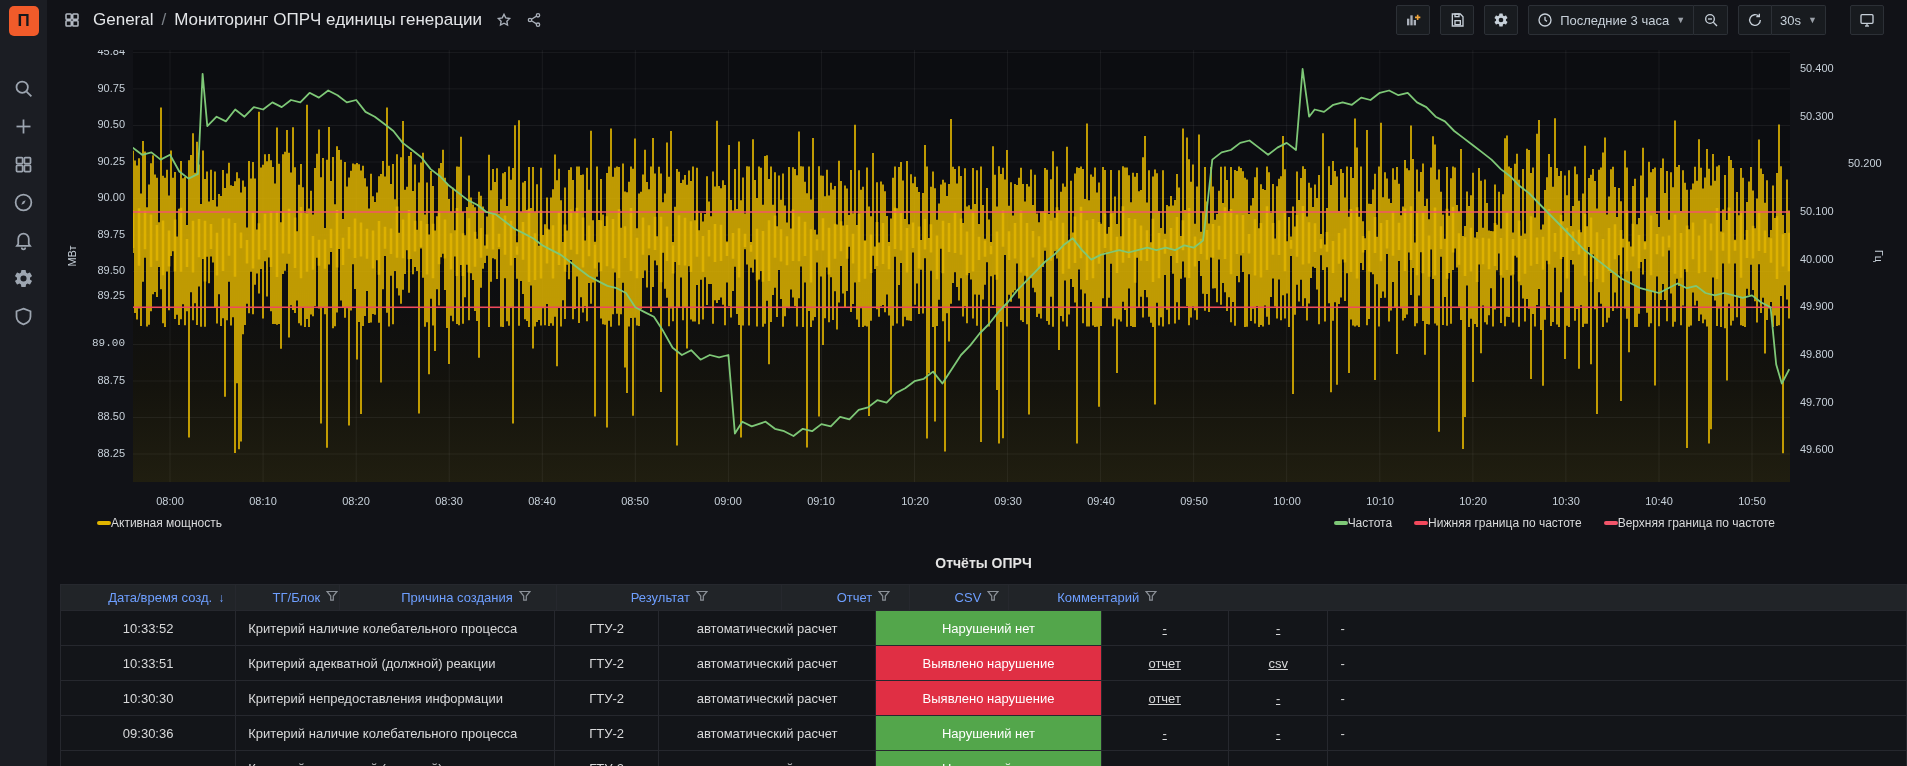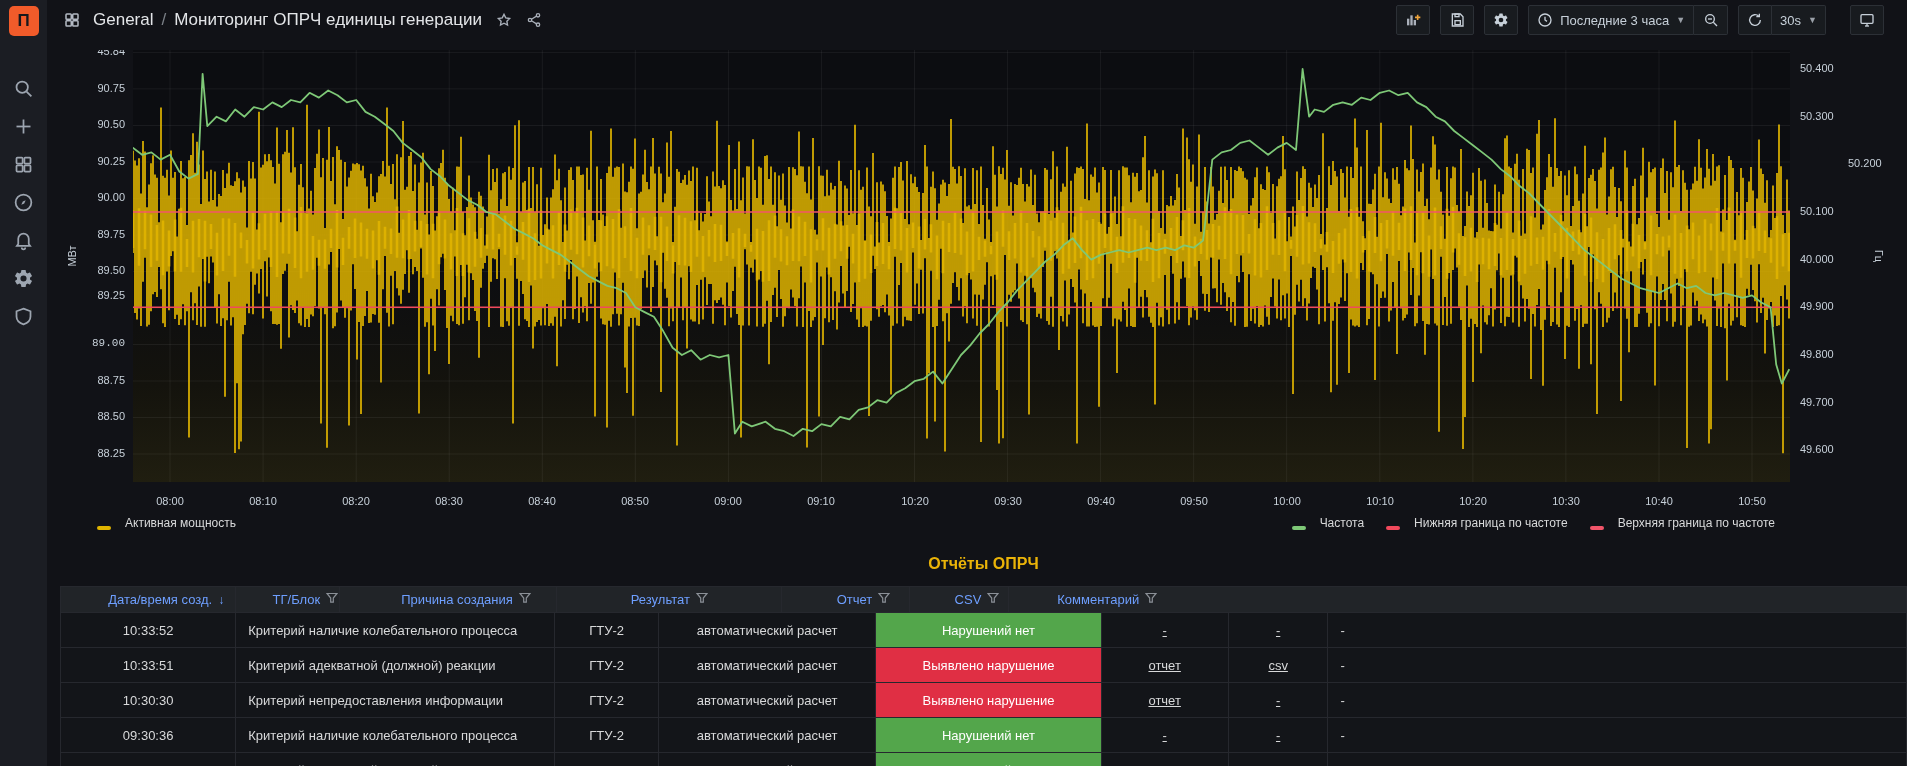--- a/index.html
+++ b/index.html
@@ -41,27 +41,27 @@
     background:linear-gradient(180deg,#0c0d11 0%,#0c0d11 52%,#14130d 78%,#201e10 100%); }
   .plot svg { position:absolute; left:0; top:0; }
   .tick { position:absolute; font-size:11px; color:#c7d0d9; white-space:nowrap; }
   .ytick-l { width:60px; text-align:right; left:18px; }
   .ytick-r { left:1753px; text-align:left; }
   .xtick { top:445px; width:60px; text-align:center; }
   .axis-label { position:absolute; font-size:11px; color:#c7d0d9; }
   .axis-mvt { left:14px; top:200px; transform:rotate(-90deg); }
   .axis-hz { left:1826px; top:200px; transform:rotate(90deg); }
   .legend-row { position:absolute; left:50px; top:466px; width:1700px; display:flex; align-items:center; font-size:12px; color:#d8d9da; }
-  .legend-item { display:flex; align-items:flex-end; gap:14px; margin-right:22px; cursor:pointer; }
+  .legend-item { display:flex; align-items:center; gap:0; margin-right:22px; cursor:pointer; }
   .legend-swatch { width:14px; height:4px; border-radius:2px; }
   .legend-spacer { flex:1; }
 
   
   .table-wrap { position:absolute; left:13px; top:505px; width:1847px; }
-  .table-title { text-align:center; font-size:16px; font-weight:bold; color:#eab308; margin-top:10px; }
+  .table-title { text-align:center; font-size:14px; font-weight:bold; color:#e5e5e5; margin-top:10px; }
   .grid-table { margin-top:13px; border:1px solid #26282e; border-bottom:none; }
   .t-row { display:flex; height:35px; border-bottom:1px solid #26282e; background:#131519; }
   .t-head { height:26px; background:#212428; color:#6e9fff; font-size:13px; }
   .t-cell { display:flex; align-items:center; padding:0 12px; border-right:1px solid #26282e; overflow:hidden;
     font-size:13px; white-space:nowrap; }
   .t-cell:last-child { border-right:none; }
   .t-head .t-cell { gap:6px; cursor:pointer;padding-left:48px; }
   .center { justify-content:center; }
   .col-time{width:9.5%}.col-crit{width:17.3%}.col-unit{width:5.6%}.col-reason{width:11.8%}
   .col-result{width:12.2%;padding:0}.col-report{width:6.9%}.col-csv{width:5.4%}.col-comment{width:31.3%}

